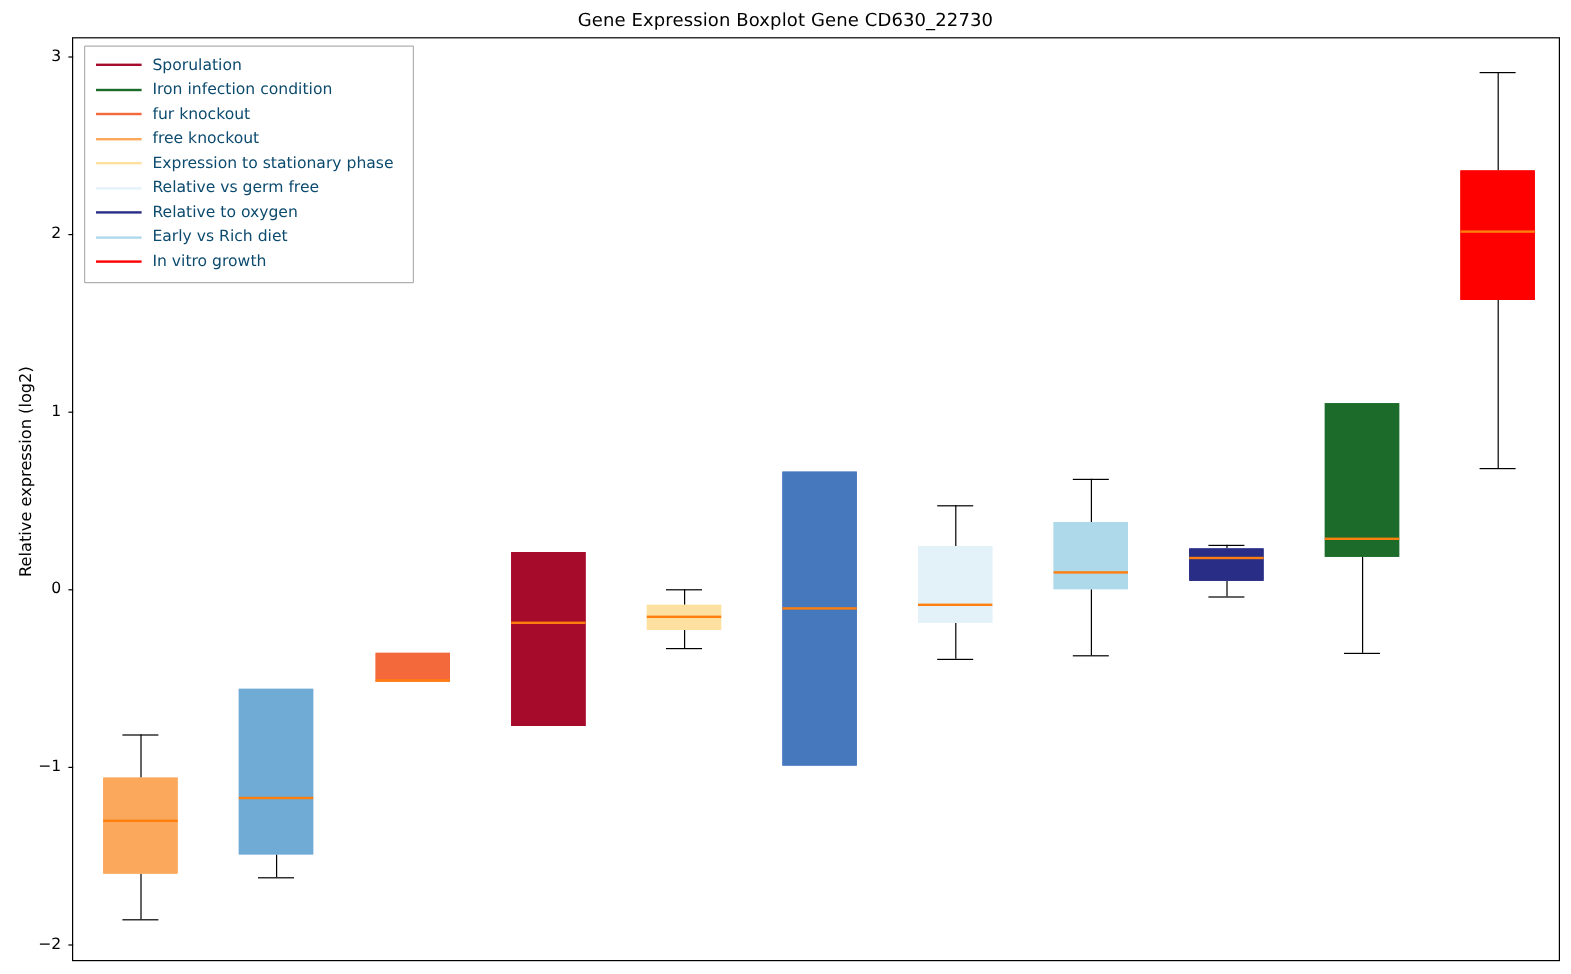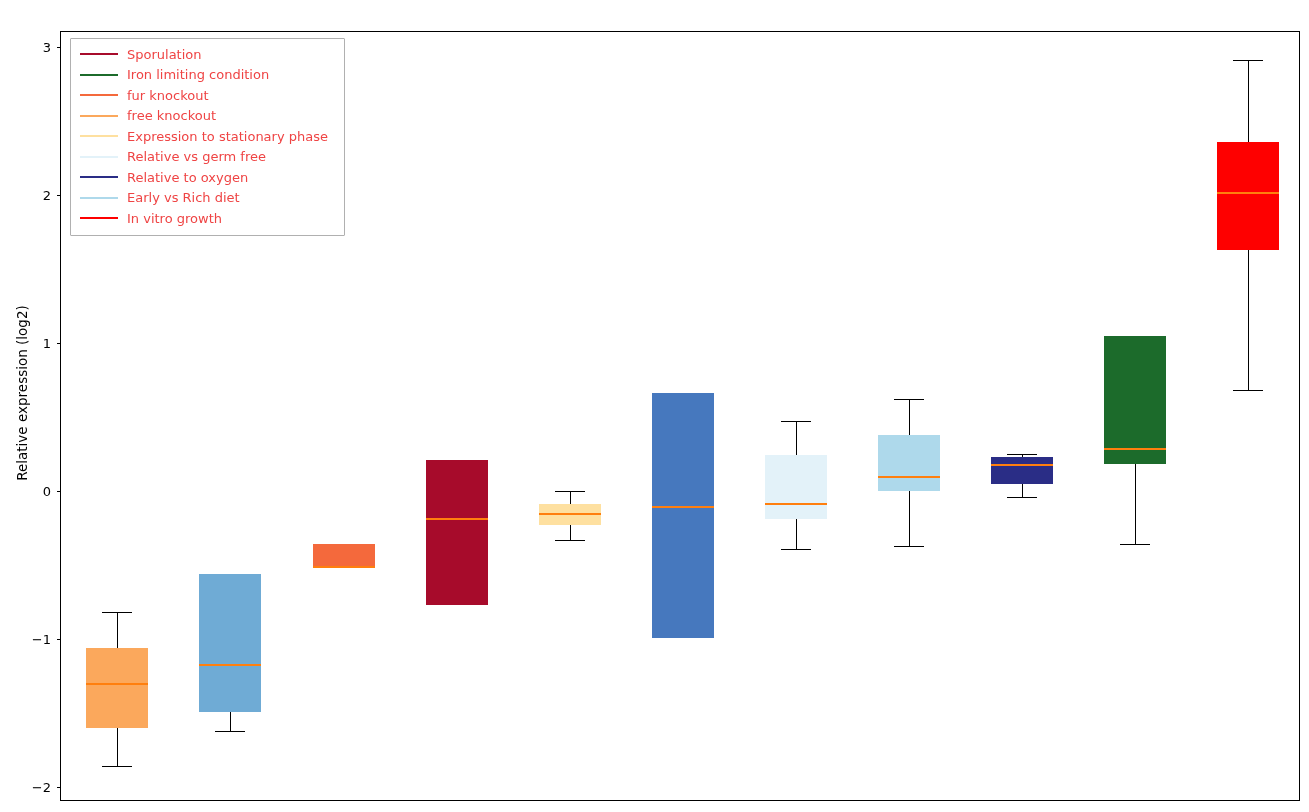--- a/index.html
+++ b/index.html
@@ -105,30 +105,31 @@
   }
   .legend-swatch {
     width: 38px;
     height: 0;
     margin-left: 3px;
     margin-right: 9px;
     flex: 0 0 auto;
   }
   .legend-text {
     font-size: 13px;
-    color: #ef4444;
+    color: #0c4a6e;
     white-space: nowrap;
     line-height: 1;
   }
 </style>
 </head>
 <body>
 
 <div id="figure">
 
+  <div id="chart-title">Gene Expression Boxplot Gene CD630_22730</div>
 
   <div id="ylabel">Relative expression (log2)</div>
 
   <div id="plot-frame">
     <div id="yaxis-ticks">
         <div class="ytick-row" style="top: 15px;">
           <div class="ytick-mark"></div>
           <div class="ytick-text">3</div>
         </div>
         <div class="ytick-row" style="top: 163px;">
@@ -228,21 +229,21 @@
       </div>
   </div>
 
   <div id="legend">
       <div class="legend-row">
         <span class="legend-swatch" style="border-top: 2.2px solid rgb(167, 11, 43);"></span>
         <span class="legend-text">Sporulation</span>
       </div>
       <div class="legend-row">
         <span class="legend-swatch" style="border-top: 2.2px solid rgb(28, 107, 43);"></span>
-        <span class="legend-text">Iron limiting condition</span>
+        <span class="legend-text">Iron infection condition</span>
       </div>
       <div class="legend-row">
         <span class="legend-swatch" style="border-top: 2.2px solid rgb(244, 105, 60);"></span>
         <span class="legend-text">fur knockout</span>
       </div>
       <div class="legend-row">
         <span class="legend-swatch" style="border-top: 2.2px solid rgb(251, 168, 92);"></span>
         <span class="legend-text">free knockout</span>
       </div>
       <div class="legend-row">

